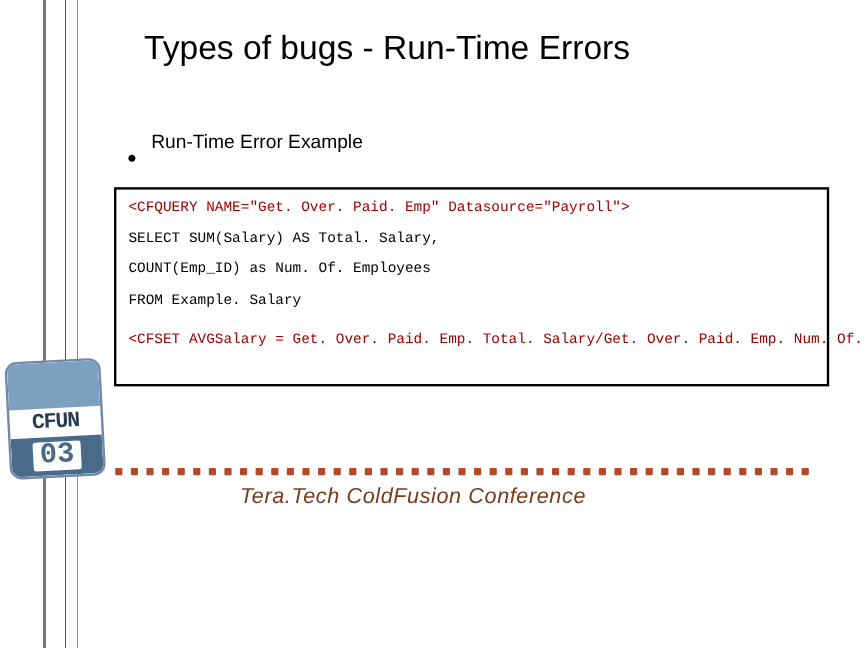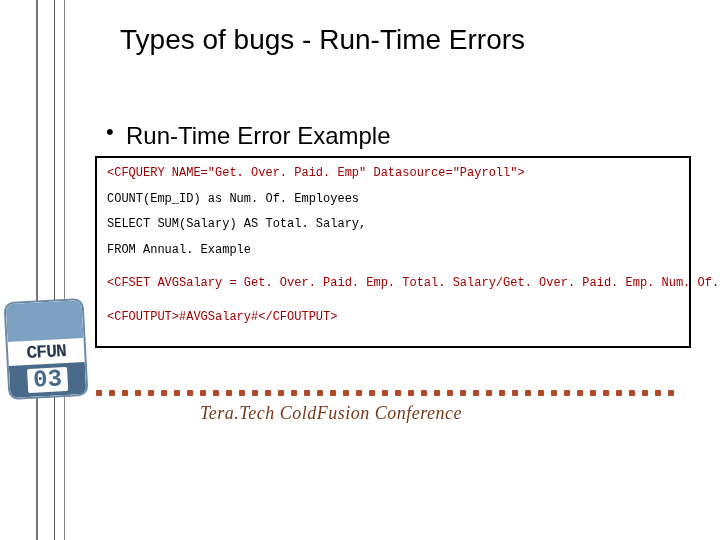--- a/index.html
+++ b/index.html
@@ -22,22 +22,22 @@
     left: 120px;
     top: 24px;
     font-size: 28px;
     font-weight: 400;
     color: #000;
   }
 
   .subtitle {
     position: absolute;
     left: 126px;
-    top: 122px;
-    font-size: 24px;
+    top: 110px;
+    font-size: 16px;
     color: #000;
   }
   .bullet {
     position: absolute;
     left: 106px;
     top: 119px;
     font-size: 22px;
     color: #000;
   }
 
@@ -142,48 +142,47 @@
   }
   .dot {
     width: 6px; height: 6px;
     background: #b24a2a;
     border-radius: 1px;
   }
   .footer-text {
     position: absolute;
     left: 200px;
     bottom: 12px;
-    font-family: Liberation Serif, serif;
+    font-family: Liberation Sans, sans-serif;
     font-style: italic;
     font-size: 18px;
     color: #7a3a1a;
     letter-spacing: 0.5px;
   }
 </style>
 </head>
 <body>
 
 <div class="slide">
 
   <div class="leftstrip"></div>
 
   <div class="title">Types of bugs - Run-Time Errors</div>
 
   <div class="bullet">•</div>
   <div class="subtitle">Run-Time Error Example</div>
 
   <div class="codebox">
     <div class="codeline red">&lt;CFQUERY NAME="Get. Over. Paid. Emp" Datasource="Payroll"&gt;</div>
+    <div class="codeline">SELECT SUM(Salary) AS Total. Salary,</div>
     <div class="codeline">COUNT(Emp_ID) as Num. Of. Employees</div>
-    <div class="codeline">SELECT SUM(Salary) AS Total. Salary,</div>
-    <div class="codeline">FROM Annual. Example</div>
+    <div class="codeline">FROM Example. Salary</div>
     <div class="spacer"></div>
     <div class="codeline red">&lt;CFSET AVGSalary = Get. Over. Paid. Emp. Total. Salary/Get. Over. Paid. Emp. Num. Of. Employees &gt;</div>
     <div class="spacer"></div>
-    <div class="codeline red">&lt;CFOUTPUT&gt;#AVGSalary#&lt;/CFOUTPUT&gt;</div>
   </div>
 
   <div class="badge">
     <div class="badge-rect">
       <div class="badge-top"></div>
       <div class="badge-mid">CFUN</div>
       <div class="badge-bot">
         <span class="badge-year">03</span>
       </div>
     </div>

